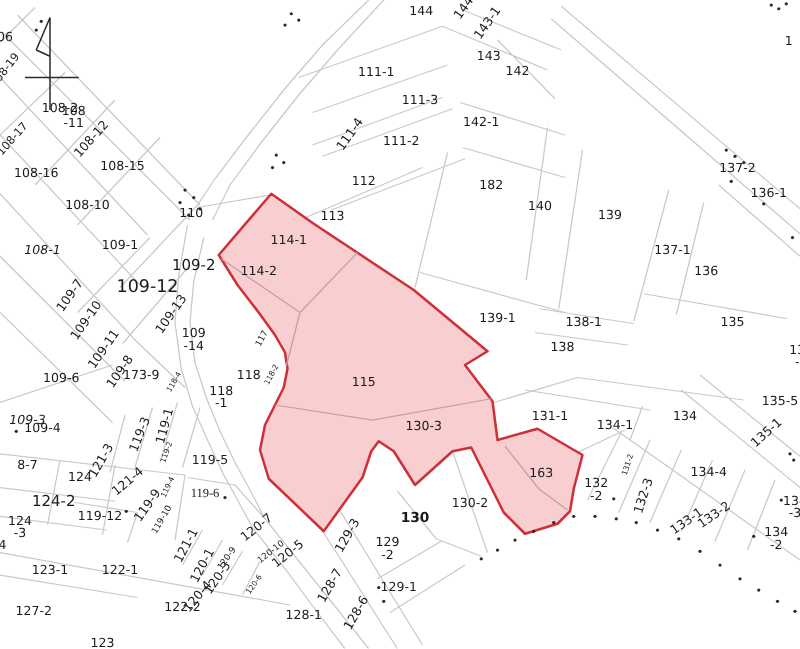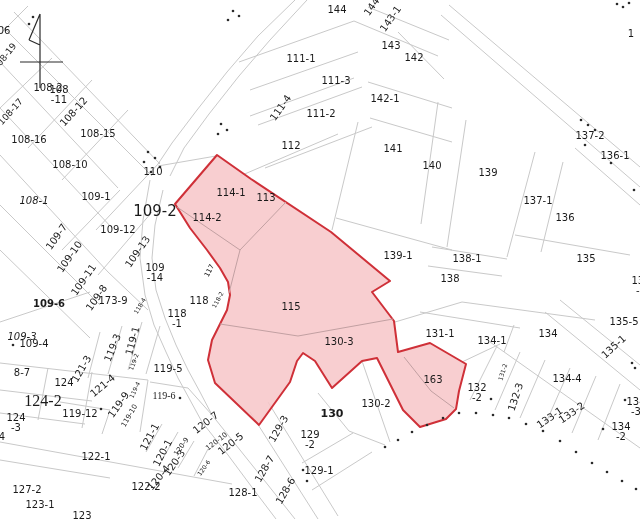--- a/index.html
+++ b/index.html
@@ -144,96 +144,96 @@
       <div class="lbl" style="left: 59px; top: 95px; font-size: 10px; color: rgb(26, 26, 26);">108
 -11</div>
       <div class="lbl" style="left: 74px; top: 112px; font-size: 10px; color: rgb(26, 26, 26); transform: translate(-50%, -50%) rotate(-48deg);">108-12</div>
       <div class="lbl" style="left: 11px; top: 112px; font-size: 9px; color: rgb(26, 26, 26); transform: translate(-50%, -50%) rotate(-48deg);">108-17</div>
       <div class="lbl" style="left: 98px; top: 134px; font-size: 10px; color: rgb(26, 26, 26);">108-15</div>
       <div class="lbl" style="left: 29px; top: 140px; font-size: 10px; color: rgb(26, 26, 26);">108-16</div>
       <div class="lbl" style="left: 70px; top: 165px; font-size: 10px; color: rgb(26, 26, 26);">108-10</div>
       <div class="lbl" style="left: 153px; top: 172px; font-size: 10px; color: rgb(26, 26, 26);">110</div>
       <div class="lbl" style="left: 34px; top: 201px; font-size: 10px; color: rgb(26, 26, 26); font-style: italic;">108-1</div>
       <div class="lbl" style="left: 96px; top: 197px; font-size: 10px; color: rgb(26, 26, 26);">109-1</div>
-      <div class="lbl" style="left: 155px; top: 212px; font-size: 15px; color: rgb(26, 26, 26);">109-2</div>
+      <div class="lbl" style="left: 155px; top: 212px; font-size: 12px; color: rgb(26, 26, 26);">109-2</div>
       <div class="lbl" style="left: 57px; top: 237px; font-size: 10px; color: rgb(26, 26, 26); transform: translate(-50%, -50%) rotate(-55deg);">109-7</div>
-      <div class="lbl" style="left: 118px; top: 230px; font-size: 10px; color: rgb(26, 26, 26);">109-12</div>
+      <div class="lbl" style="left: 118px; top: 230px; font-size: 14px; color: rgb(26, 26, 26);">109-12</div>
       <div class="lbl" style="left: 70px; top: 257px; font-size: 10px; color: rgb(26, 26, 26); transform: translate(-50%, -50%) rotate(-55deg);">109-10</div>
       <div class="lbl" style="left: 138px; top: 252px; font-size: 10px; color: rgb(26, 26, 26); transform: translate(-50%, -50%) rotate(-55deg);">109-13</div>
       <div class="lbl" style="left: 84px; top: 280px; font-size: 10px; color: rgb(26, 26, 26); transform: translate(-50%, -50%) rotate(-55deg);">109-11</div>
       <div class="lbl" style="left: 155px; top: 273px; font-size: 10px; color: rgb(26, 26, 26);">109
 -14</div>
       <div class="lbl" style="left: 97px; top: 298px; font-size: 10px; color: rgb(26, 26, 26); transform: translate(-50%, -50%) rotate(-55deg);">109-8</div>
       <div class="lbl" style="left: 113px; top: 301px; font-size: 10px; color: rgb(26, 26, 26);">173-9</div>
-      <div class="lbl" style="left: 49px; top: 304px; font-size: 10px; color: rgb(26, 26, 26); font-weight: bold;">109-6</div>
+      <div class="lbl" style="left: 49px; top: 304px; font-size: 10px; color: rgb(26, 26, 26);">109-6</div>
       <div class="lbl" style="left: 210px; top: 271px; font-size: 7px; color: rgb(26, 26, 26); transform: translate(-50%, -50%) rotate(-62deg);">117</div>
       <div class="lbl" style="left: 199px; top: 301px; font-size: 10px; color: rgb(26, 26, 26);">118</div>
       <div class="lbl" style="left: 218px; top: 300px; font-size: 6px; color: rgb(26, 26, 26); transform: translate(-50%, -50%) rotate(-62deg);">118-2</div>
       <div class="lbl" style="left: 140px; top: 306px; font-size: 6px; color: rgb(26, 26, 26); transform: translate(-50%, -50%) rotate(-60deg);">118-4</div>
       <div class="lbl" style="left: 177px; top: 319px; font-size: 10px; color: rgb(26, 26, 26);">118
 -1</div>
       <div class="lbl" style="left: 22px; top: 337px; font-size: 10px; color: rgb(26, 26, 26); font-style: italic;">109-3</div>
       <div class="lbl" style="left: 34px; top: 344px; font-size: 10px; color: rgb(26, 26, 26);">109-4</div>
       <div class="lbl" style="left: 7px; top: 373px; font-size: 10px; color: rgb(26, 26, 26); padding-left: 30px;">8-7</div>
       <div class="lbl" style="left: 64px; top: 383px; font-size: 10px; color: rgb(26, 26, 26);">124</div>
       <div class="lbl" style="left: 82px; top: 369px; font-size: 10px; color: rgb(26, 26, 26); transform: translate(-50%, -50%) rotate(-60deg);">121-3</div>
       <div class="lbl" style="left: 113px; top: 348px; font-size: 10px; color: rgb(26, 26, 26); transform: translate(-50%, -50%) rotate(-68deg);">119-3</div>
       <div class="lbl" style="left: 133px; top: 341px; font-size: 10px; color: rgb(26, 26, 26); transform: translate(-50%, -50%) rotate(-75deg);">119-1</div>
       <div class="lbl" style="left: 134px; top: 362px; font-size: 6px; color: rgb(26, 26, 26); transform: translate(-50%, -50%) rotate(-70deg);">119-2</div>
       <div class="lbl" style="left: 168px; top: 369px; font-size: 10px; color: rgb(26, 26, 26);">119-5</div>
-      <div class="lbl" style="left: 43px; top: 401px; font-size: 16px; color: rgb(26, 26, 26); font-family: Liberation Serif, serif;">124-2</div>
+      <div class="lbl" style="left: 43px; top: 401px; font-size: 12px; color: rgb(26, 26, 26);">124-2</div>
       <div class="lbl" style="left: 103px; top: 386px; font-size: 10px; color: rgb(26, 26, 26); transform: translate(-50%, -50%) rotate(-40deg);">121-4</div>
       <div class="lbl" style="left: 80px; top: 414px; font-size: 10px; color: rgb(26, 26, 26);">119-12</div>
       <div class="lbl" style="left: 119px; top: 405px; font-size: 10px; color: rgb(26, 26, 26); transform: translate(-50%, -50%) rotate(-55deg);">119-9</div>
       <div class="lbl" style="left: 135px; top: 390px; font-size: 6px; color: rgb(26, 26, 26); transform: translate(-50%, -50%) rotate(-65deg);">119-4</div>
       <div class="lbl" style="left: 130px; top: 416px; font-size: 7px; color: rgb(26, 26, 26); transform: translate(-50%, -50%) rotate(-60deg);">119-10</div>
       <div class="lbl" style="left: 164px; top: 396px; font-size: 10px; color: rgb(26, 26, 26); font-family: Liberation Serif, serif;">119-6</div>
       <div class="lbl" style="left: 16px; top: 423px; font-size: 10px; color: rgb(26, 26, 26);">124
 -3</div>
       <div class="lbl" style="left: 2px; top: 437px; font-size: 10px; color: rgb(26, 26, 26);">4</div>
       <div class="lbl" style="left: 150px; top: 437px; font-size: 10px; color: rgb(26, 26, 26); transform: translate(-50%, -50%) rotate(-62deg);">121-1</div>
       <div class="lbl" style="left: 163px; top: 453px; font-size: 10px; color: rgb(26, 26, 26); transform: translate(-50%, -50%) rotate(-62deg);">120-1</div>
       <div class="lbl" style="left: 206px; top: 423px; font-size: 10px; color: rgb(26, 26, 26); transform: translate(-50%, -50%) rotate(-38deg);">120-7</div>
       <div class="lbl" style="left: 217px; top: 442px; font-size: 7px; color: rgb(26, 26, 26); transform: translate(-50%, -50%) rotate(-38deg);">120-10</div>
       <div class="lbl" style="left: 182px; top: 447px; font-size: 7px; color: rgb(26, 26, 26); transform: translate(-50%, -50%) rotate(-55deg);">120-9</div>
       <div class="lbl" style="left: 175px; top: 463px; font-size: 10px; color: rgb(26, 26, 26); transform: translate(-50%, -50%) rotate(-55deg);">120-3</div>
       <div class="lbl" style="left: 231px; top: 444px; font-size: 10px; color: rgb(26, 26, 26); transform: translate(-50%, -50%) rotate(-38deg);">120-5</div>
       <div class="lbl" style="left: 159px; top: 478px; font-size: 10px; color: rgb(26, 26, 26); transform: translate(-50%, -50%) rotate(-50deg);">120-4</div>
       <div class="lbl" style="left: 204px; top: 468px; font-size: 6px; color: rgb(26, 26, 26); transform: translate(-50%, -50%) rotate(-55deg);">120-6</div>
-      <div class="lbl" style="left: 40px; top: 457px; font-size: 10px; color: rgb(26, 26, 26); margin-top: 48px;">123-1</div>
+      <div class="lbl" style="left: 40px; top: 457px; font-size: 10px; color: rgb(26, 26, 26);">123-1</div>
       <div class="lbl" style="left: 96px; top: 457px; font-size: 10px; color: rgb(26, 26, 26);">122-1</div>
       <div class="lbl" style="left: 27px; top: 490px; font-size: 10px; color: rgb(26, 26, 26);">127-2</div>
       <div class="lbl" style="left: 146px; top: 487px; font-size: 10px; color: rgb(26, 26, 26);">122-2</div>
       <div class="lbl" style="left: 82px; top: 516px; font-size: 10px; color: rgb(26, 26, 26);">123</div>
       <div class="lbl" style="left: 243px; top: 493px; font-size: 10px; color: rgb(26, 26, 26);">128-1</div>
       <div class="lbl" style="left: 265px; top: 469px; font-size: 10px; color: rgb(26, 26, 26); transform: translate(-50%, -50%) rotate(-60deg);">128-7</div>
       <div class="lbl" style="left: 286px; top: 491px; font-size: 10px; color: rgb(26, 26, 26); transform: translate(-50%, -50%) rotate(-60deg);">128-6</div>
       <div class="lbl" style="left: 279px; top: 429px; font-size: 10px; color: rgb(26, 26, 26); transform: translate(-50%, -50%) rotate(-60deg);">129-3</div>
       <div class="lbl" style="left: 310px; top: 440px; font-size: 10px; color: rgb(26, 26, 26);">129
 -2</div>
       <div class="lbl" style="left: 319px; top: 471px; font-size: 10px; color: rgb(26, 26, 26);">129-1</div>
       <div class="lbl" style="left: 332px; top: 414px; font-size: 11px; color: rgb(26, 26, 26); font-weight: bold;">130</div>
       <div class="lbl" style="left: 376px; top: 404px; font-size: 10px; color: rgb(26, 26, 26);">130-2</div>
       <div class="lbl" style="left: 339px; top: 342px; font-size: 10px; color: rgb(26, 26, 26);">130-3</div>
       <div class="lbl" style="left: 291px; top: 307px; font-size: 10px; color: rgb(26, 26, 26);">115</div>
       <div class="lbl" style="left: 231px; top: 193px; font-size: 10px; color: rgb(26, 26, 26);">114-1</div>
       <div class="lbl" style="left: 207px; top: 218px; font-size: 10px; color: rgb(26, 26, 26);">114-2</div>
-      <div class="lbl" style="left: 266px; top: 174px; font-size: 10px; color: rgb(26, 26, 26); margin-top: 24px;">113</div>
+      <div class="lbl" style="left: 266px; top: 174px; font-size: 10px; color: rgb(26, 26, 26);">113</div>
       <div class="lbl" style="left: 291px; top: 146px; font-size: 10px; color: rgb(26, 26, 26);">112</div>
       <div class="lbl" style="left: 301px; top: 59px; font-size: 10px; color: rgb(26, 26, 26);">111-1</div>
       <div class="lbl" style="left: 336px; top: 81px; font-size: 10px; color: rgb(26, 26, 26);">111-3</div>
       <div class="lbl" style="left: 321px; top: 114px; font-size: 10px; color: rgb(26, 26, 26);">111-2</div>
       <div class="lbl" style="left: 281px; top: 108px; font-size: 10px; color: rgb(26, 26, 26); transform: translate(-50%, -50%) rotate(-55deg);">111-4</div>
       <div class="lbl" style="left: 337px; top: 10px; font-size: 10px; color: rgb(26, 26, 26);">144</div>
       <div class="lbl" style="left: 372px; top: 7px; font-size: 10px; color: rgb(26, 26, 26); transform: translate(-50%, -50%) rotate(-55deg);">144</div>
       <div class="lbl" style="left: 391px; top: 19px; font-size: 10px; color: rgb(26, 26, 26); transform: translate(-50%, -50%) rotate(-55deg);">143-1</div>
       <div class="lbl" style="left: 391px; top: 46px; font-size: 10px; color: rgb(26, 26, 26);">143</div>
       <div class="lbl" style="left: 414px; top: 58px; font-size: 10px; color: rgb(26, 26, 26);">142</div>
       <div class="lbl" style="left: 385px; top: 99px; font-size: 10px; color: rgb(26, 26, 26);">142-1</div>
-      <div class="lbl" style="left: 393px; top: 149px; font-size: 10px; color: rgb(26, 26, 26);">141</div>
+      <div class="lbl" style="left: 393px; top: 149px; font-size: 10px; color: rgb(26, 26, 26);">182</div>
       <div class="lbl" style="left: 432px; top: 166px; font-size: 10px; color: rgb(26, 26, 26);">140</div>
       <div class="lbl" style="left: 488px; top: 173px; font-size: 10px; color: rgb(26, 26, 26);">139</div>
       <div class="lbl" style="left: 538px; top: 201px; font-size: 10px; color: rgb(26, 26, 26);">137-1</div>
       <div class="lbl" style="left: 565px; top: 218px; font-size: 10px; color: rgb(26, 26, 26);">136</div>
       <div class="lbl" style="left: 590px; top: 136px; font-size: 10px; color: rgb(26, 26, 26);">137-2</div>
       <div class="lbl" style="left: 615px; top: 156px; font-size: 10px; color: rgb(26, 26, 26);">136-1</div>
       <div class="lbl" style="left: 631px; top: 34px; font-size: 10px; color: rgb(26, 26, 26);">1</div>
       <div class="lbl" style="left: 398px; top: 256px; font-size: 10px; color: rgb(26, 26, 26);">139-1</div>
       <div class="lbl" style="left: 467px; top: 259px; font-size: 10px; color: rgb(26, 26, 26);">138-1</div>
       <div class="lbl" style="left: 450px; top: 279px; font-size: 10px; color: rgb(26, 26, 26);">138</div>

